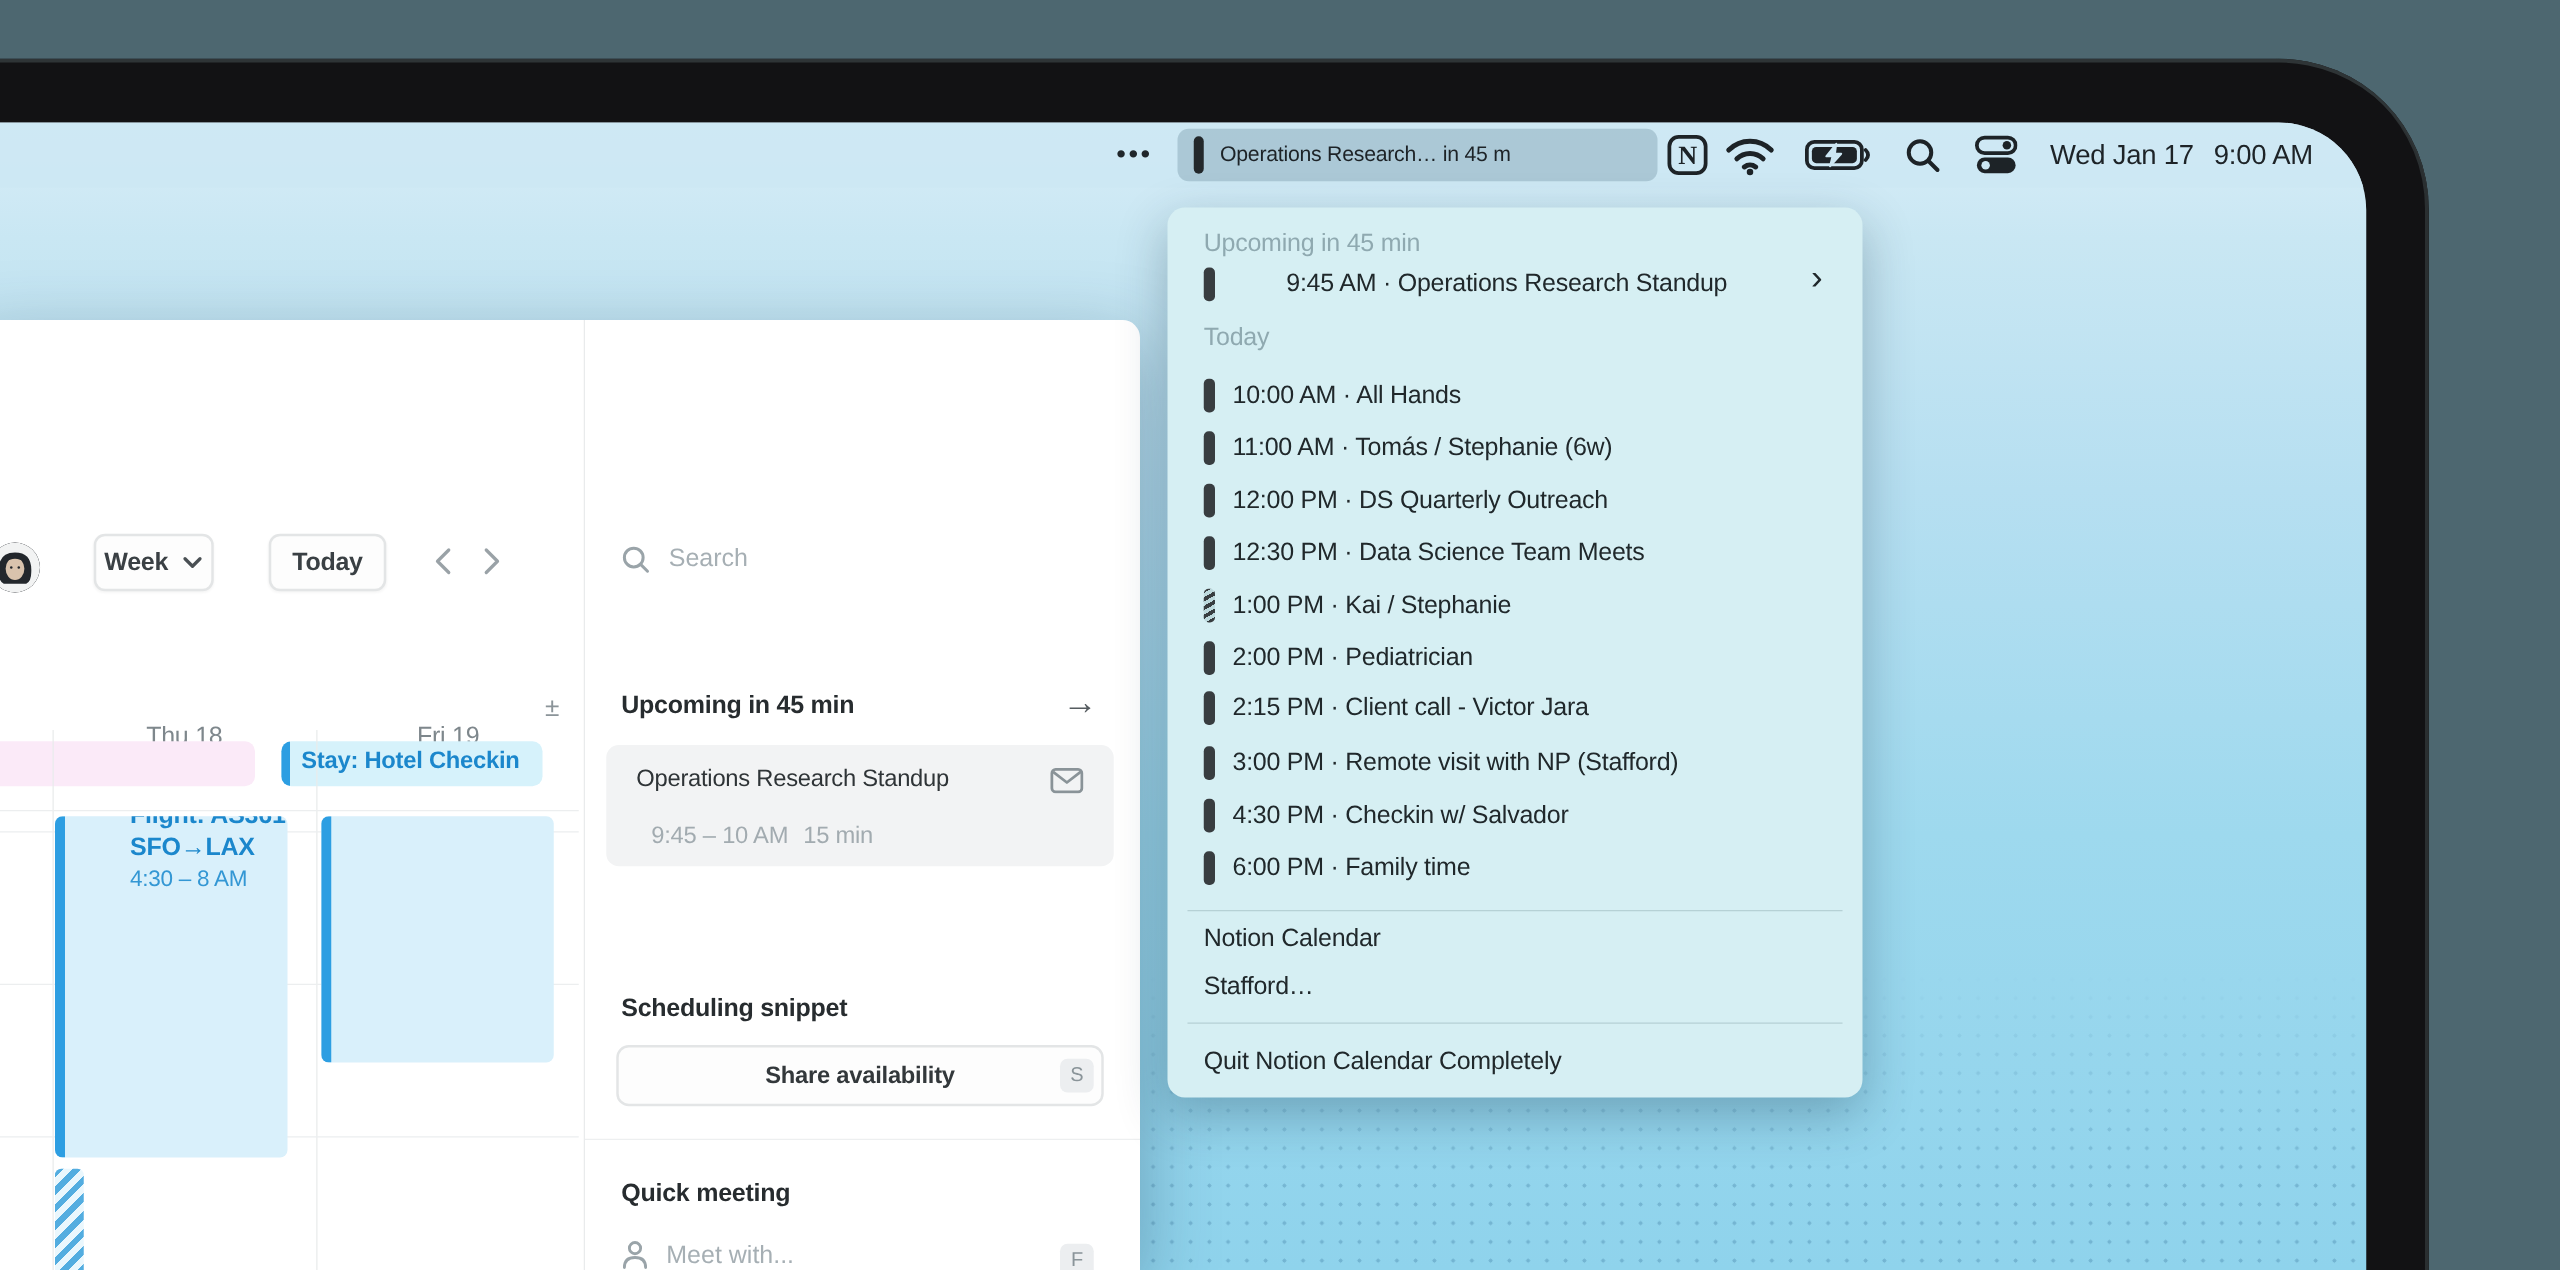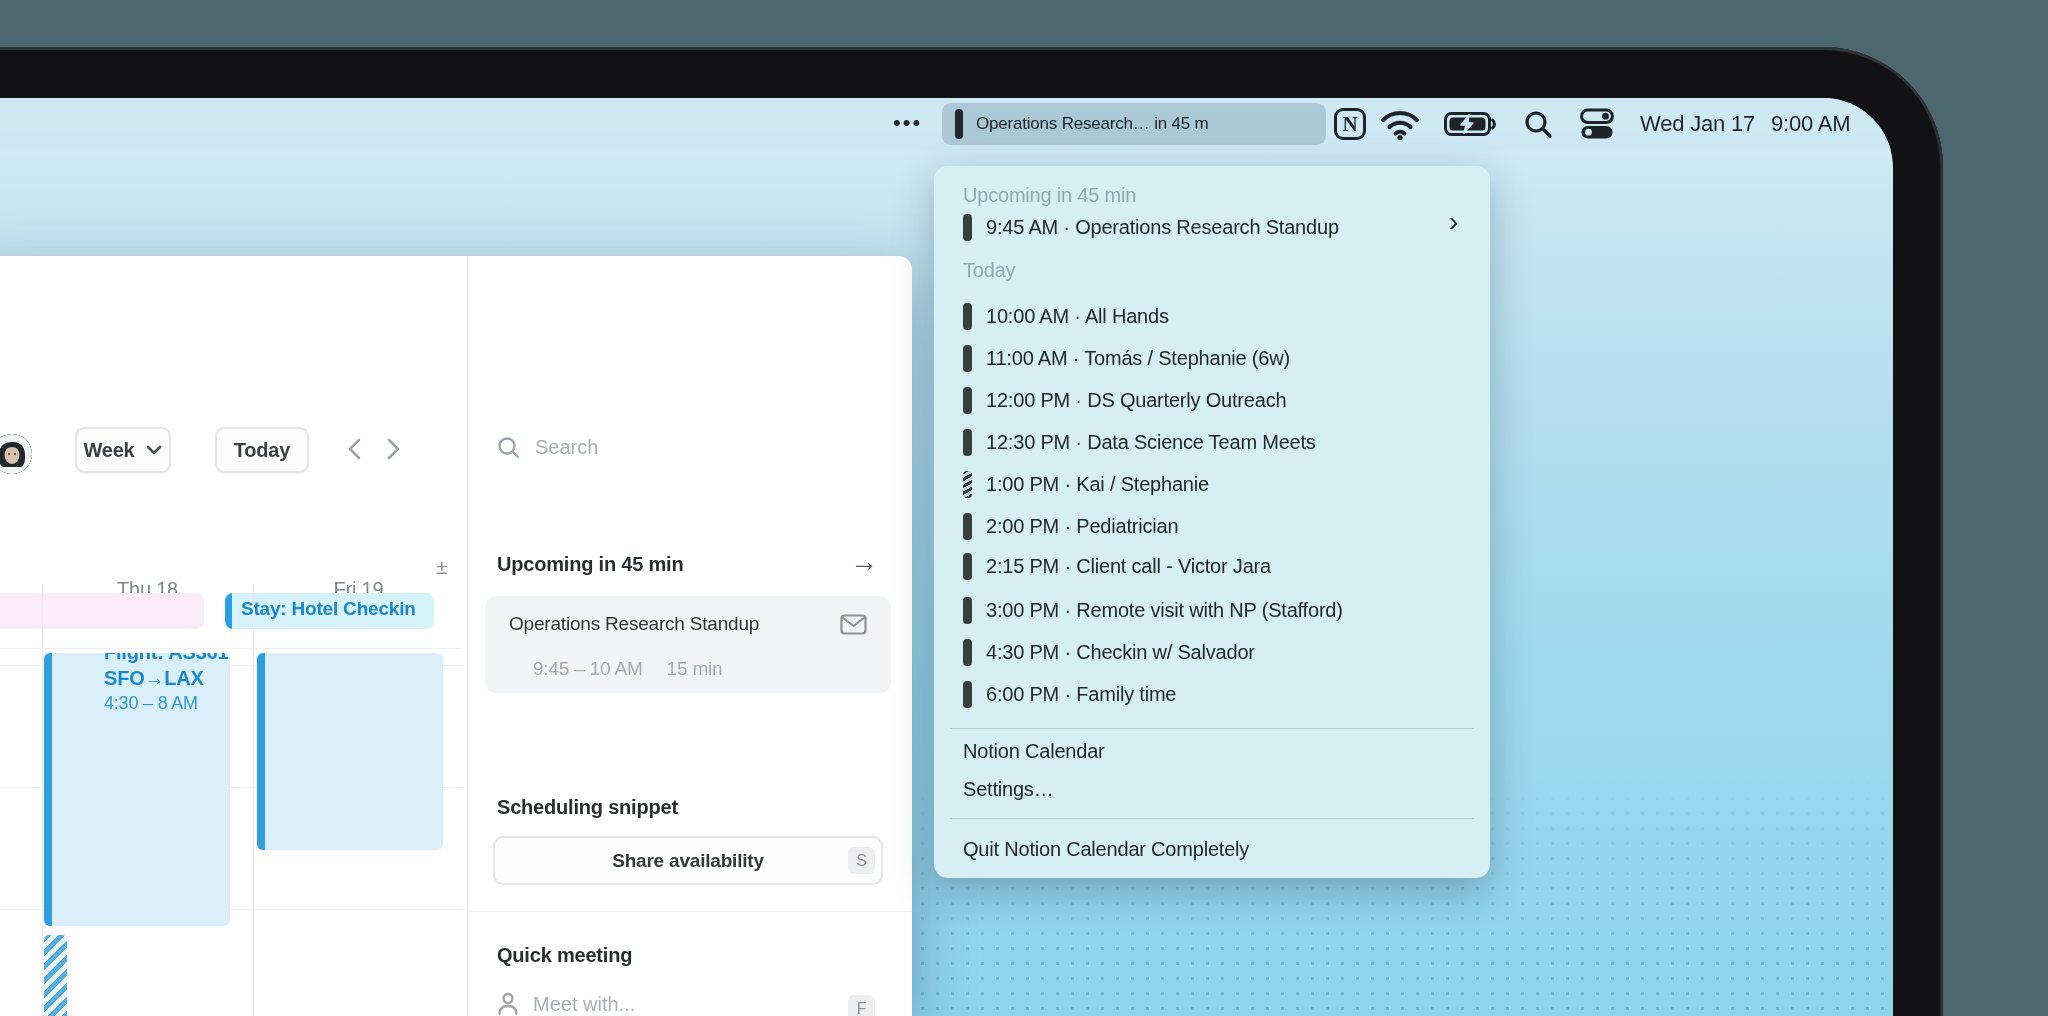--- a/index.html
+++ b/index.html
@@ -77,21 +77,21 @@
 
   
   .panel-div { position:absolute; left:497px; top:0; bottom:0; width:1px; background:#e9ebec; }
   .p-h { position:absolute; left:527px; font-size:20px; font-weight:700; color:#272c2f; white-space:nowrap; }
   .p-divider { position:absolute; left:498px; width:444px; height:1px; background:#edeff0; }
   .key { position:absolute; width:27px; height:27px; background:#eceef0; border-radius:6px; color:#8a9499;
          font-size:16px; text-align:center; line-height:27px; }
   .card { position:absolute; left:515px; top:340px; width:406px; height:97px; background:#f2f3f4; border-radius:10px; }
   .card .t1 { position:absolute; left:24px; top:17px; font-size:19px; font-weight:500; color:#2f3437; }
   .card .t2 { position:absolute; left:24px; top:62px; font-size:19px; color:#2f3437; }
-  .card .t2 span { color:#a2abb0; margin-left:24px;text-align:center; }
+  .card .t2 span { color:#a2abb0; margin-left:12px;text-align:center; }
   .share-btn { position:absolute; left:523px; top:580px; width:390px; height:49px; border:2px solid #e3e5e6; border-radius:10px;
                background:#fdfdfd; display:flex; align-items:center; justify-content:center;
                font-size:19px; font-weight:600; color:#33383b; }
   input.ghost { border:none; outline:none; background:transparent; font-family:inherit; font-size:20px; color:#33383b; width:240px; }
   input.ghost::placeholder { color:#a6afb4; }
 
   svg { display:block; }
 </style>
 </head>
 <body>
@@ -254,21 +254,21 @@
       </svg>
       <input class="ghost" style="margin-left: 14px;" placeholder="Meet with...">
     </div>
     <div class="key" style="left:878px; top:739px;">F</div>
 
   </div>
 
   <div class="dropdown">
     <div class="dd-h" style="top:18px;">Upcoming in 45 min</div>
 
-    <div class="dd-row" style="top:40px;">
+    <div class="dd-row" style="top:40px;gap:43px;">
       <span class="dd-bar"></span>
       <span class="dd-label">9:45 AM · Operations Research Standup</span>
       <span class="dd-chev">›</span>
     </div>
 
     <div class="dd-h" style="top:93px;">Today</div>
 
     <div class="dd-row" style="top:129px;">
       <span class="dd-bar"></span>
       <span class="dd-label">10:00 AM · All Hands</span>
@@ -305,17 +305,17 @@
       <span class="dd-bar"></span>
       <span class="dd-label">4:30 PM · Checkin w/ Salvador</span>
     </div>
     <div class="dd-row" style="top:507px;">
       <span class="dd-bar"></span>
       <span class="dd-label">6:00 PM · Family time</span>
     </div>
 
     <div class="dd-div" style="top:562px;"></div>
     <div class="dd-plain" style="top:574px;">Notion Calendar</div>
-    <div class="dd-plain" style="top:612px;">Settings…</div>
+    <div class="dd-plain" style="top:612px;">Stafford…</div>
     <div class="dd-div" style="top:652px;"></div>
     <div class="dd-plain" style="top:672px;">Quit Notion Calendar Completely</div>
   </div>
 </div>
 
 </body></html>

